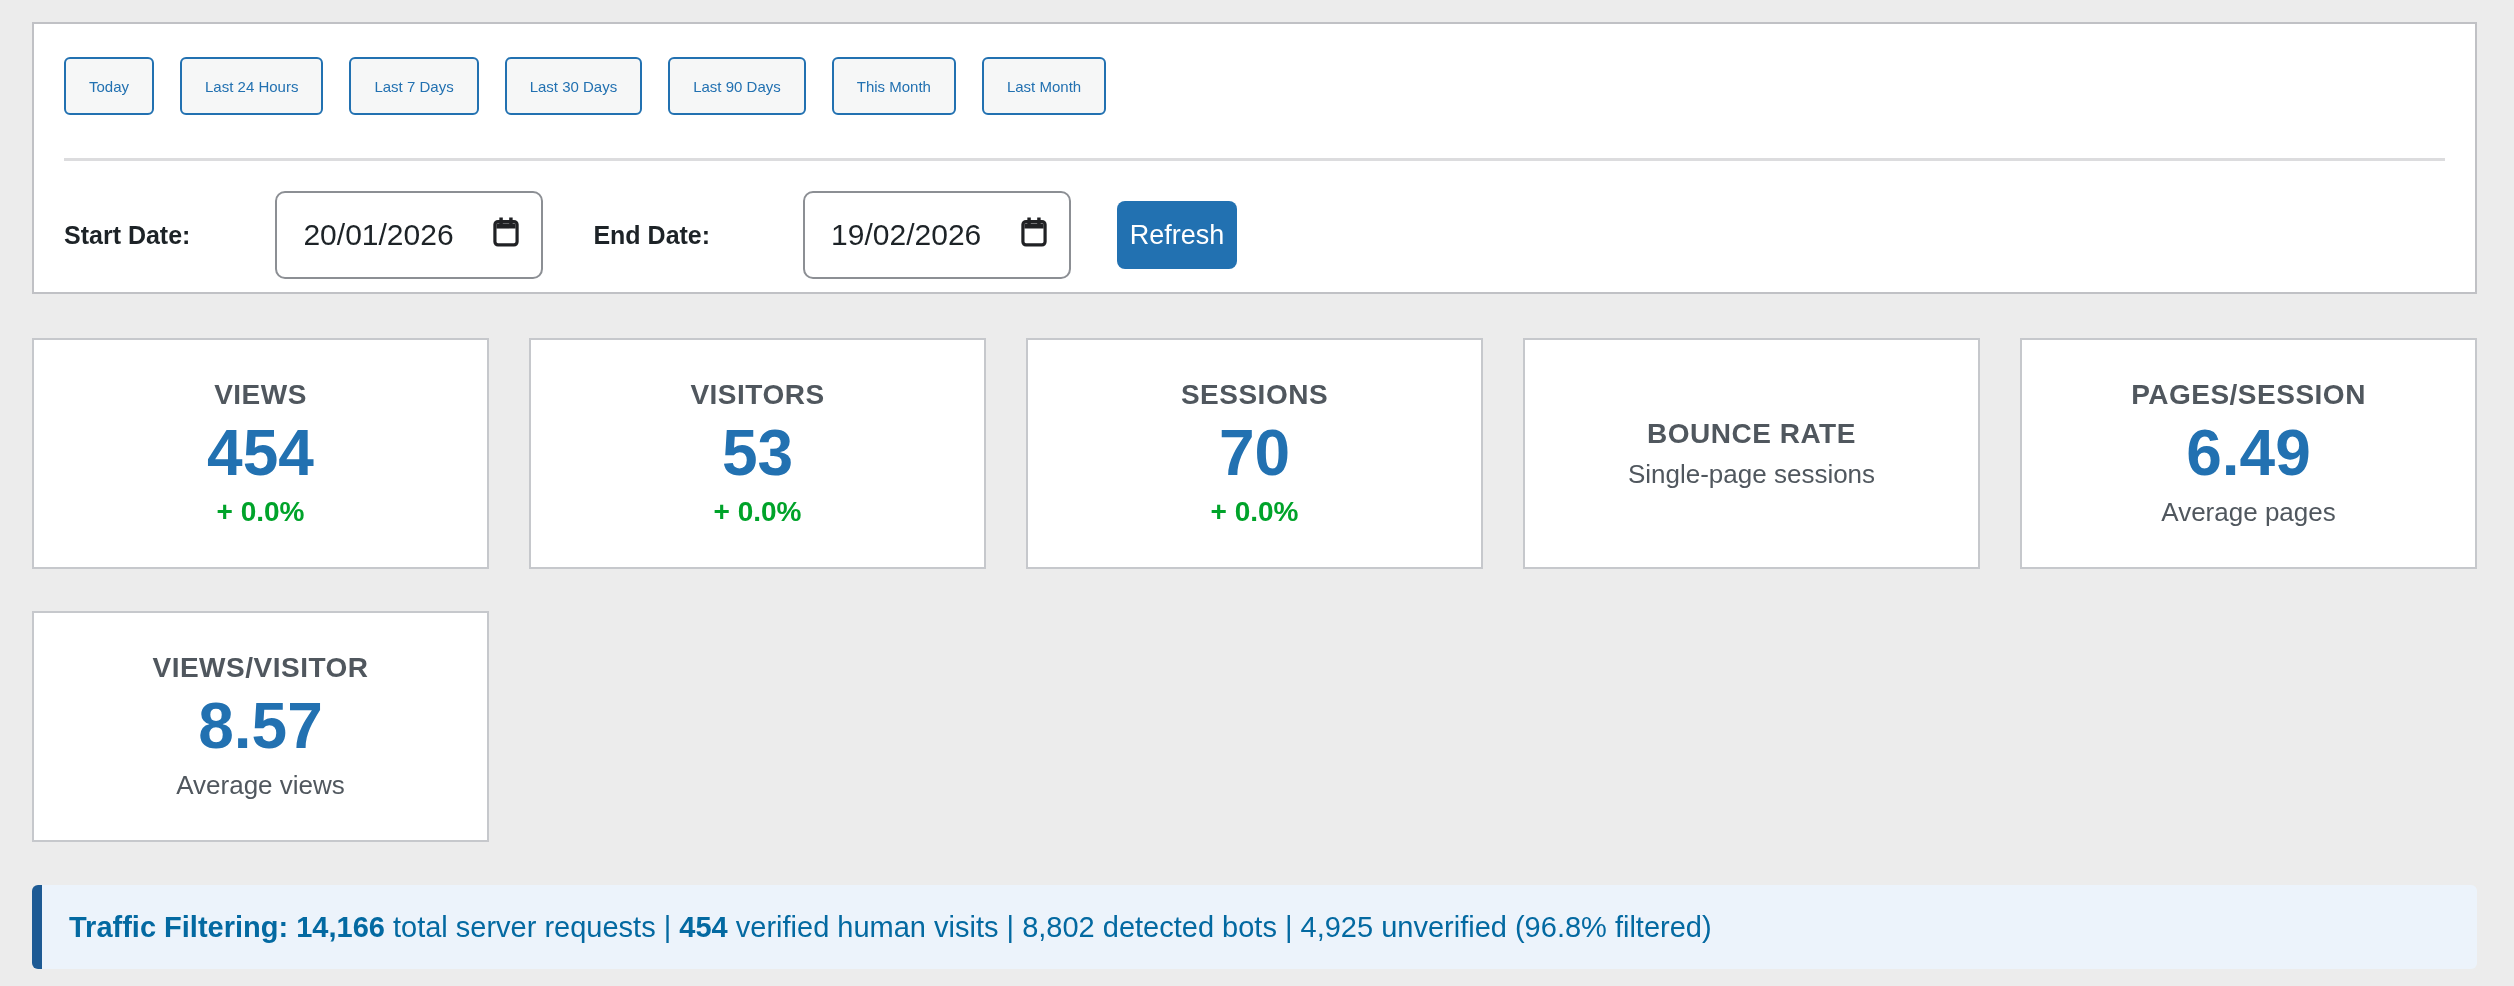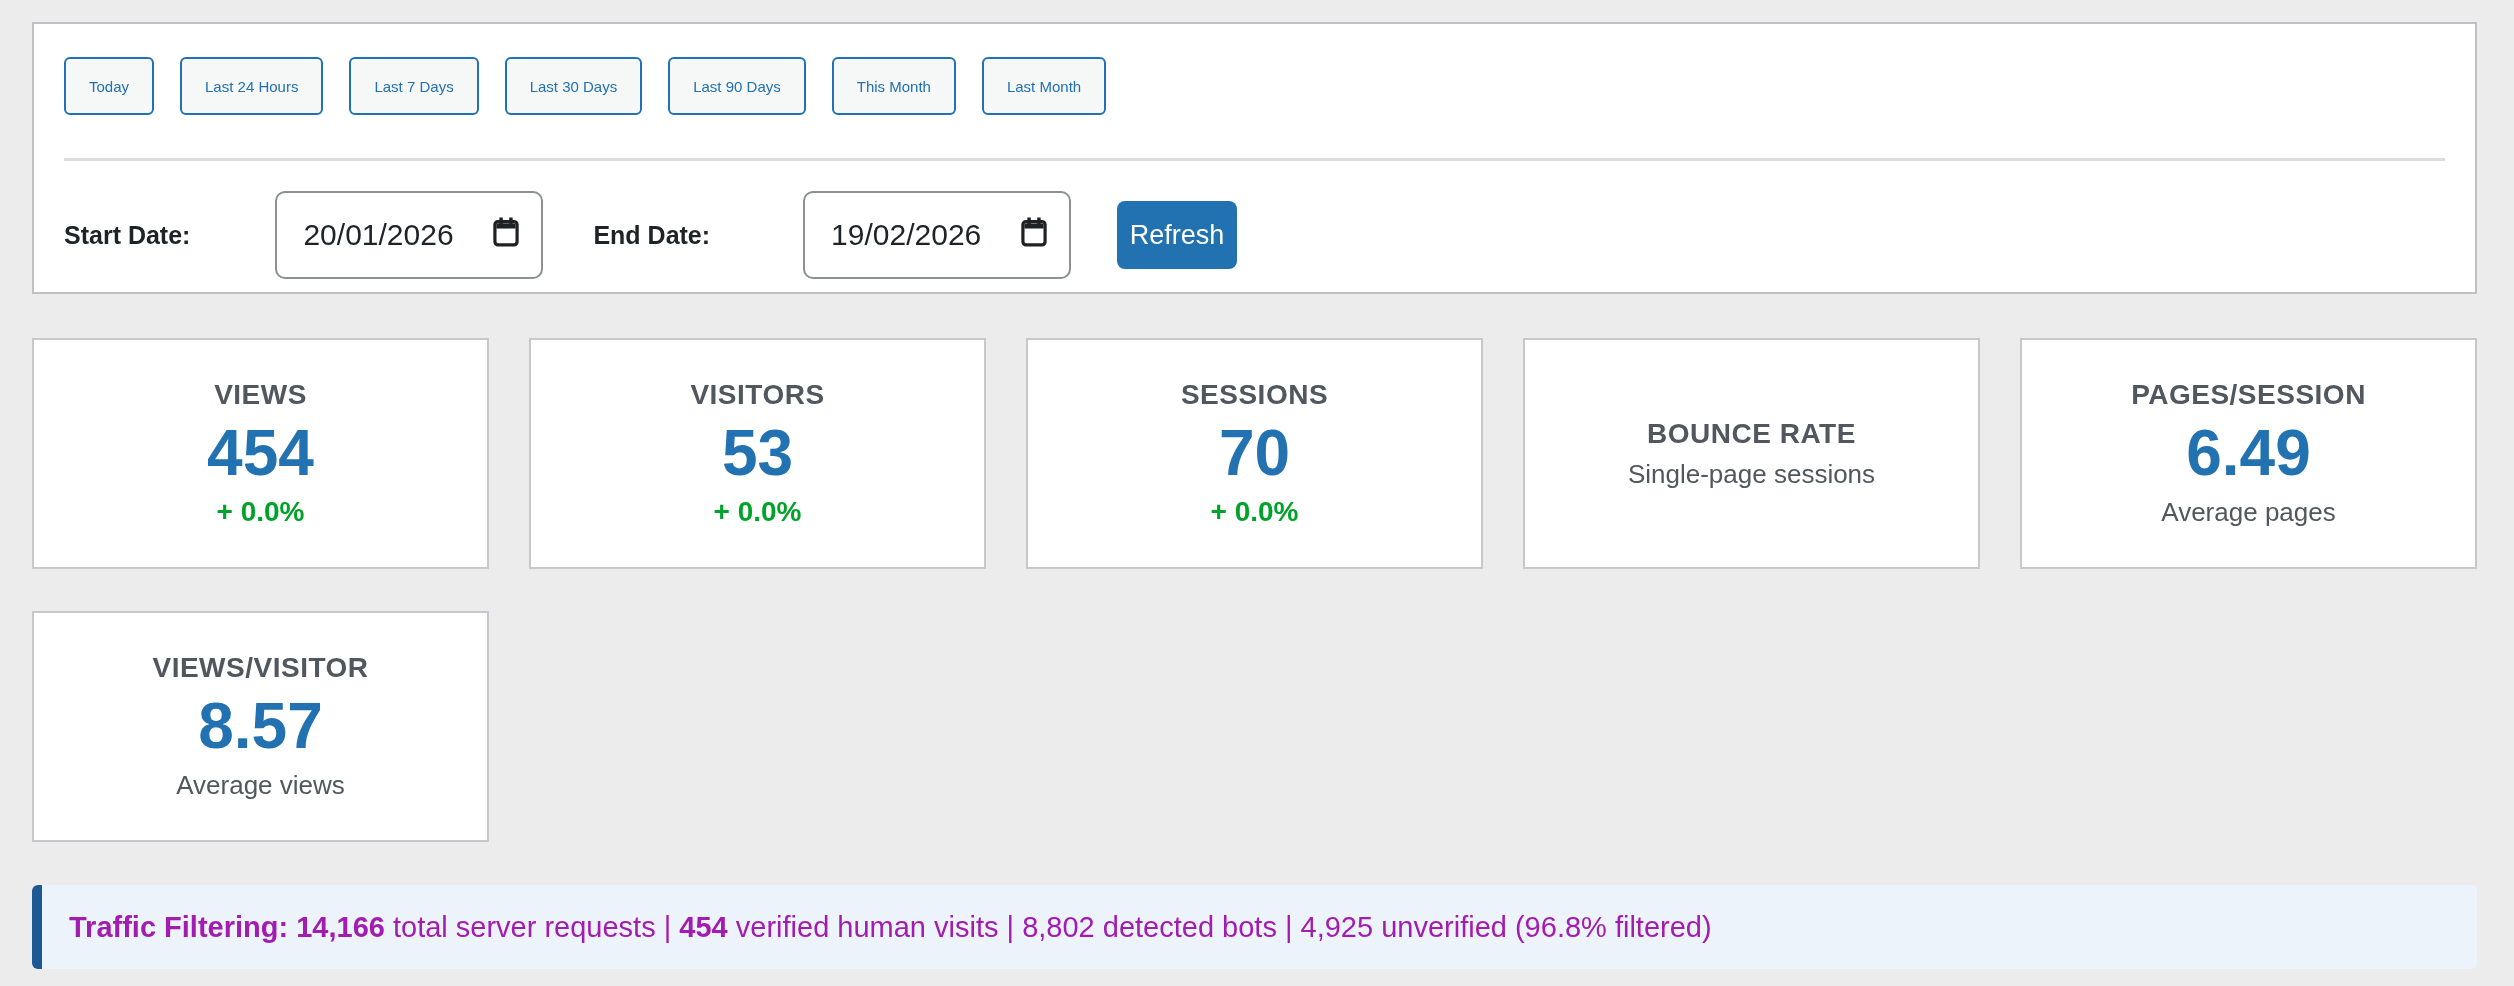--- a/index.html
+++ b/index.html
@@ -109,21 +109,21 @@
   .notice {
     margin: 43px 37px 0 32px;
     height: 84px;
     background: #ecf3fb;
     border-left: 10px solid #1d5a94;
     border-radius: 6px;
     display: flex;
     align-items: center;
     padding-left: 27px;
     font-size: 29px;
-    color: #a21caf;
+    color: #0369a1;
   }
   .notice b { font-weight: bold; }
 </style>
 </head>
 <body>
 
 <div>
 
   <section class="filter-panel">
     <div class="quick-ranges">

